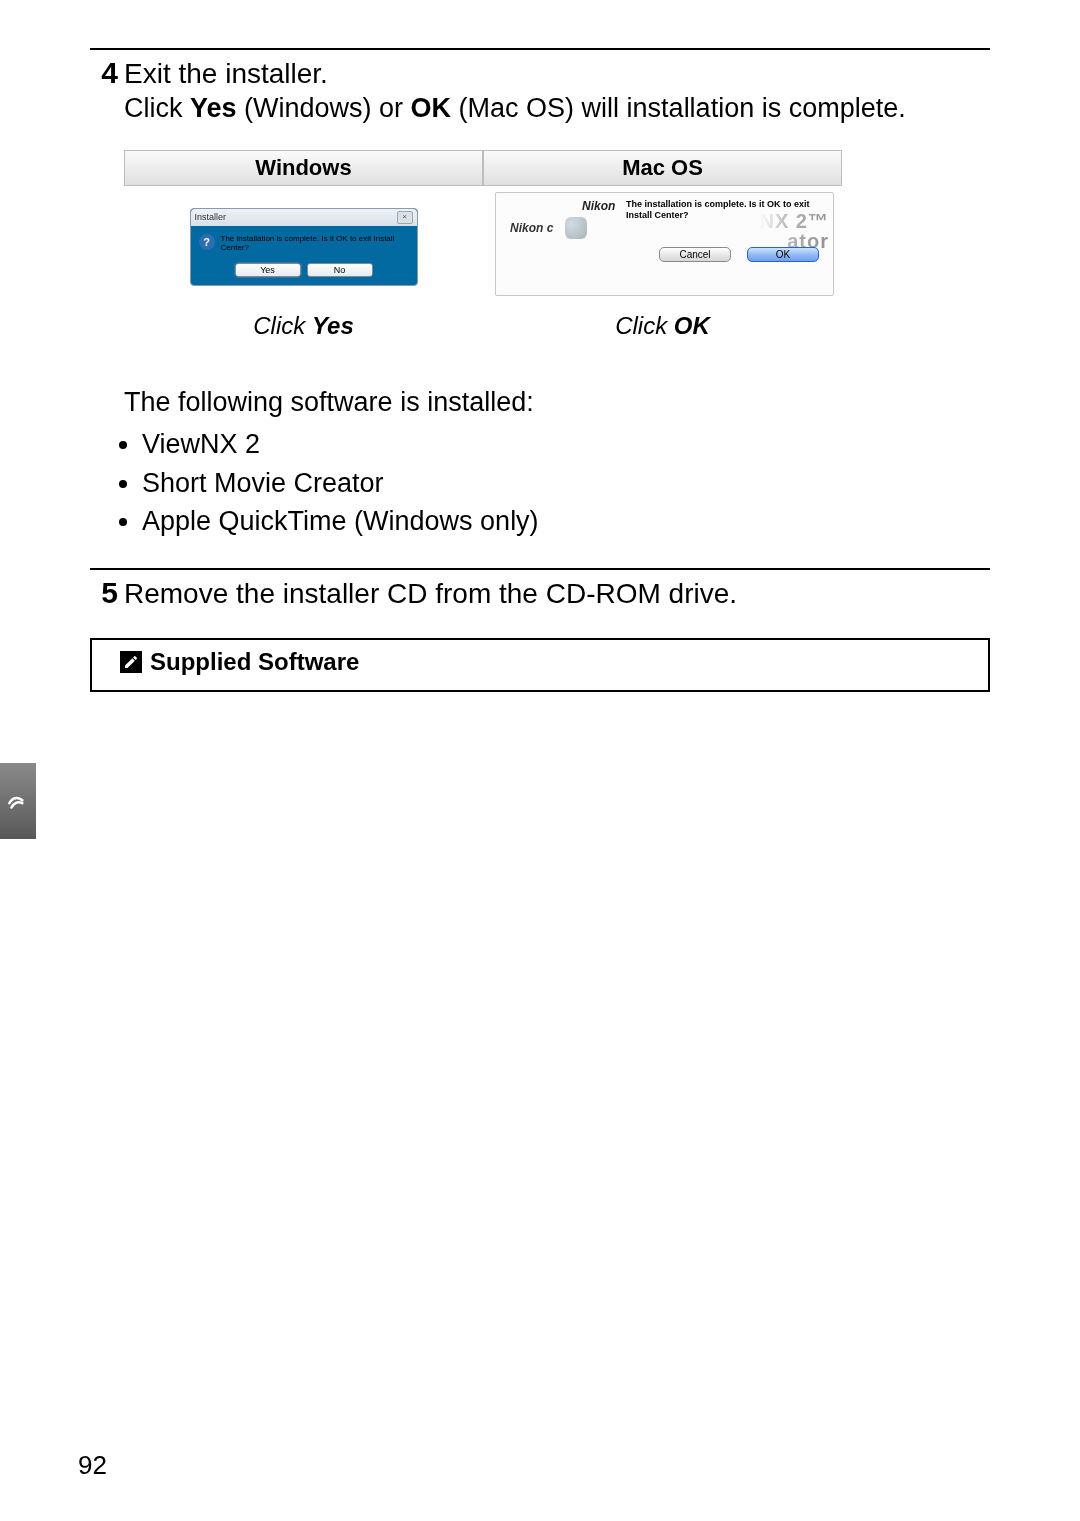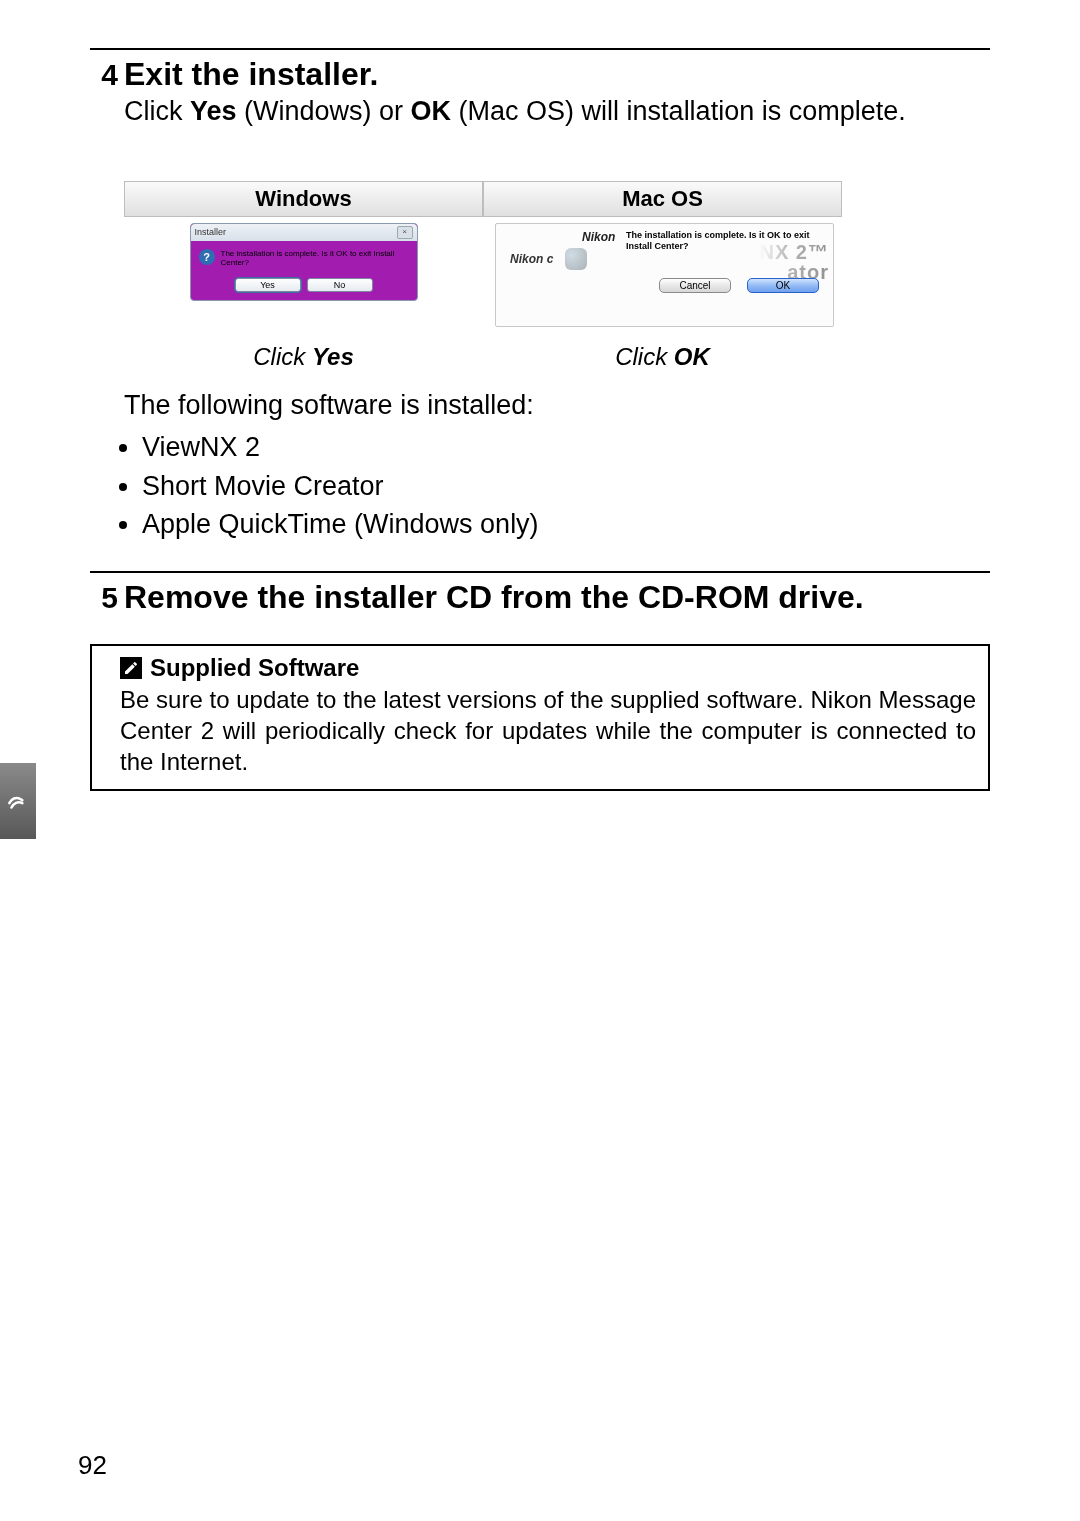--- a/index.html
+++ b/index.html
@@ -26,69 +26,68 @@
     align-items: baseline;
   }
   .step-number {
     font-weight: 700;
     font-size: 30px;
     width: 28px;
     text-align: right;
     margin-right: 6px;
   }
   .step-title {
-    font-weight: 700;
-    font-size: 32px;
+    font-weight: 400;
+    font-size: 28px;
   }
   .step-body {
     font-size: 27px;
     margin-left: 34px;
     line-height: 1.25;
     margin-top: 2px;
   }
   .step-body .bold { font-weight: 700; }
   .os-row {
     display: flex;
     gap: 0;
     margin-top: 24px;
     margin-left: 34px;
     width: 718px;
   }
   .os-col {
     flex: 1;
     display: flex;
     flex-direction: column;
     align-items: center;
-    margin-top: 28px;
   }
   .os-header {
     width: 100%;
     text-align: center;
     font-weight: 700;
     font-size: 22px;
     padding: 4px 0;
     background: linear-gradient(to bottom, #fafafa 0%, #e0e0e0 100%);
     border: 1px solid #bdbdbd;
     box-sizing: border-box;
   }
   .shot-area {
     width: 100%;
     height: 118px;
     position: relative;
     background: #fff;
   }
   
   .win-dialog {
     position: absolute;
-    left: 50%; top: 6px;
+    left: 50%; top: 22px;
     transform: translateX(-50%);
     width: 226px;
     border: 1px solid #8a9aad;
     border-radius: 4px;
-    background: #a21caf;
+    background: #0369a1;
     font-family: "Segoe UI", Tahoma, sans-serif;
   }
   .win-titlebar {
     background: linear-gradient(to bottom, #eef2f6, #d8e0ea);
     font-size: 9px;
     padding: 2px 4px;
     display: flex;
     justify-content: space-between;
     align-items: center;
     color: #333;
@@ -230,21 +229,21 @@
   }
   .click-caption {
     font-style: italic;
     font-size: 24px;
     margin-top: 8px;
   }
   .click-caption .bb { font-weight: 700; font-style: italic; }
   .after-text {
     font-size: 27px;
     margin-left: 34px;
-    margin-top: 16px;
+    margin-top: 44px;
     line-height: 1.35;
   }
   .after-text ul {
     margin: 6px 0 0 0;
     padding-left: 18px;
     list-style: disc;
   }
   .after-text li { margin: 2px 0; }
   .step5 {
     border-top: 2px solid #000;
@@ -384,21 +383,20 @@
 
   <div class="note-box">
     <div class="note-title-row">
       <div class="note-icon">
         <svg viewBox="0 0 24 24">
             <path d="M3 17.25V21h3.75L17.81 9.94l-3.75-3.75L3 17.25zM20.71 7.04a1 1 0 0 0 0-1.41l-2.34-2.34a1 1 0 0 0-1.41 0l-1.83 1.83 3.75 3.75 1.83-1.83z" fill="#fff"></path>
           </svg>
       </div>
       <div class="note-title">Supplied Software</div>
     </div>
-    <div class="note-body">Be sure to update to the latest versions of the supplied software. Nikon Message Center 2 will periodically check for updates while the computer is connected to the Internet.</div>
   </div>
 
   <div class="side-tab">
     <svg viewBox="0 0 24 24">
       <path d="M4 14c2-4 6-6 10-4 .7.3 1.4.8 2 1.3" stroke="#fff" stroke-width="2.4" fill="none" stroke-linecap="round"></path>
       <path d="M6 18c2-4 6-6 10-4" stroke="#fff" stroke-width="2.4" fill="none" stroke-linecap="round"></path>
     </svg>
   </div>
 
   <div class="page-number">92</div>

